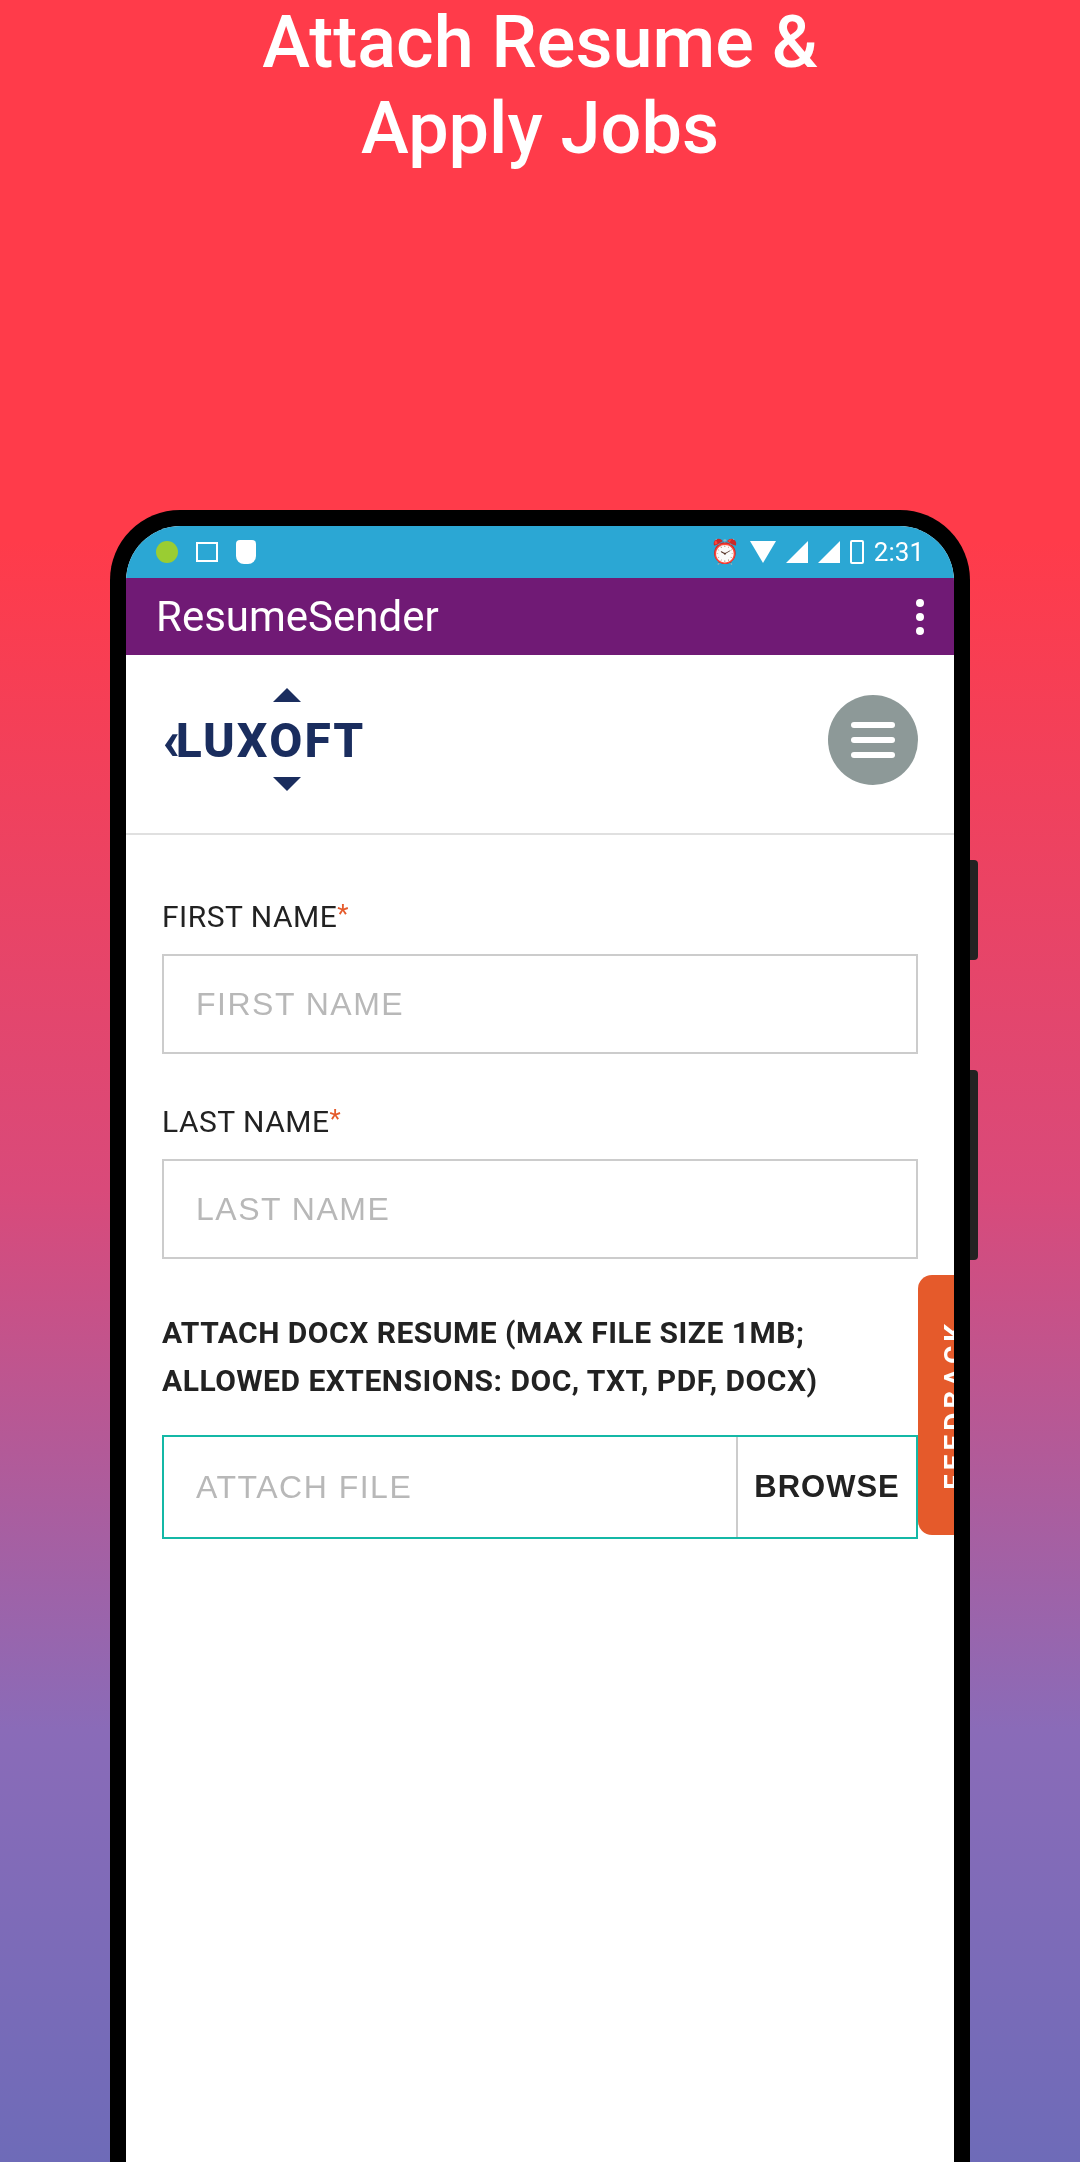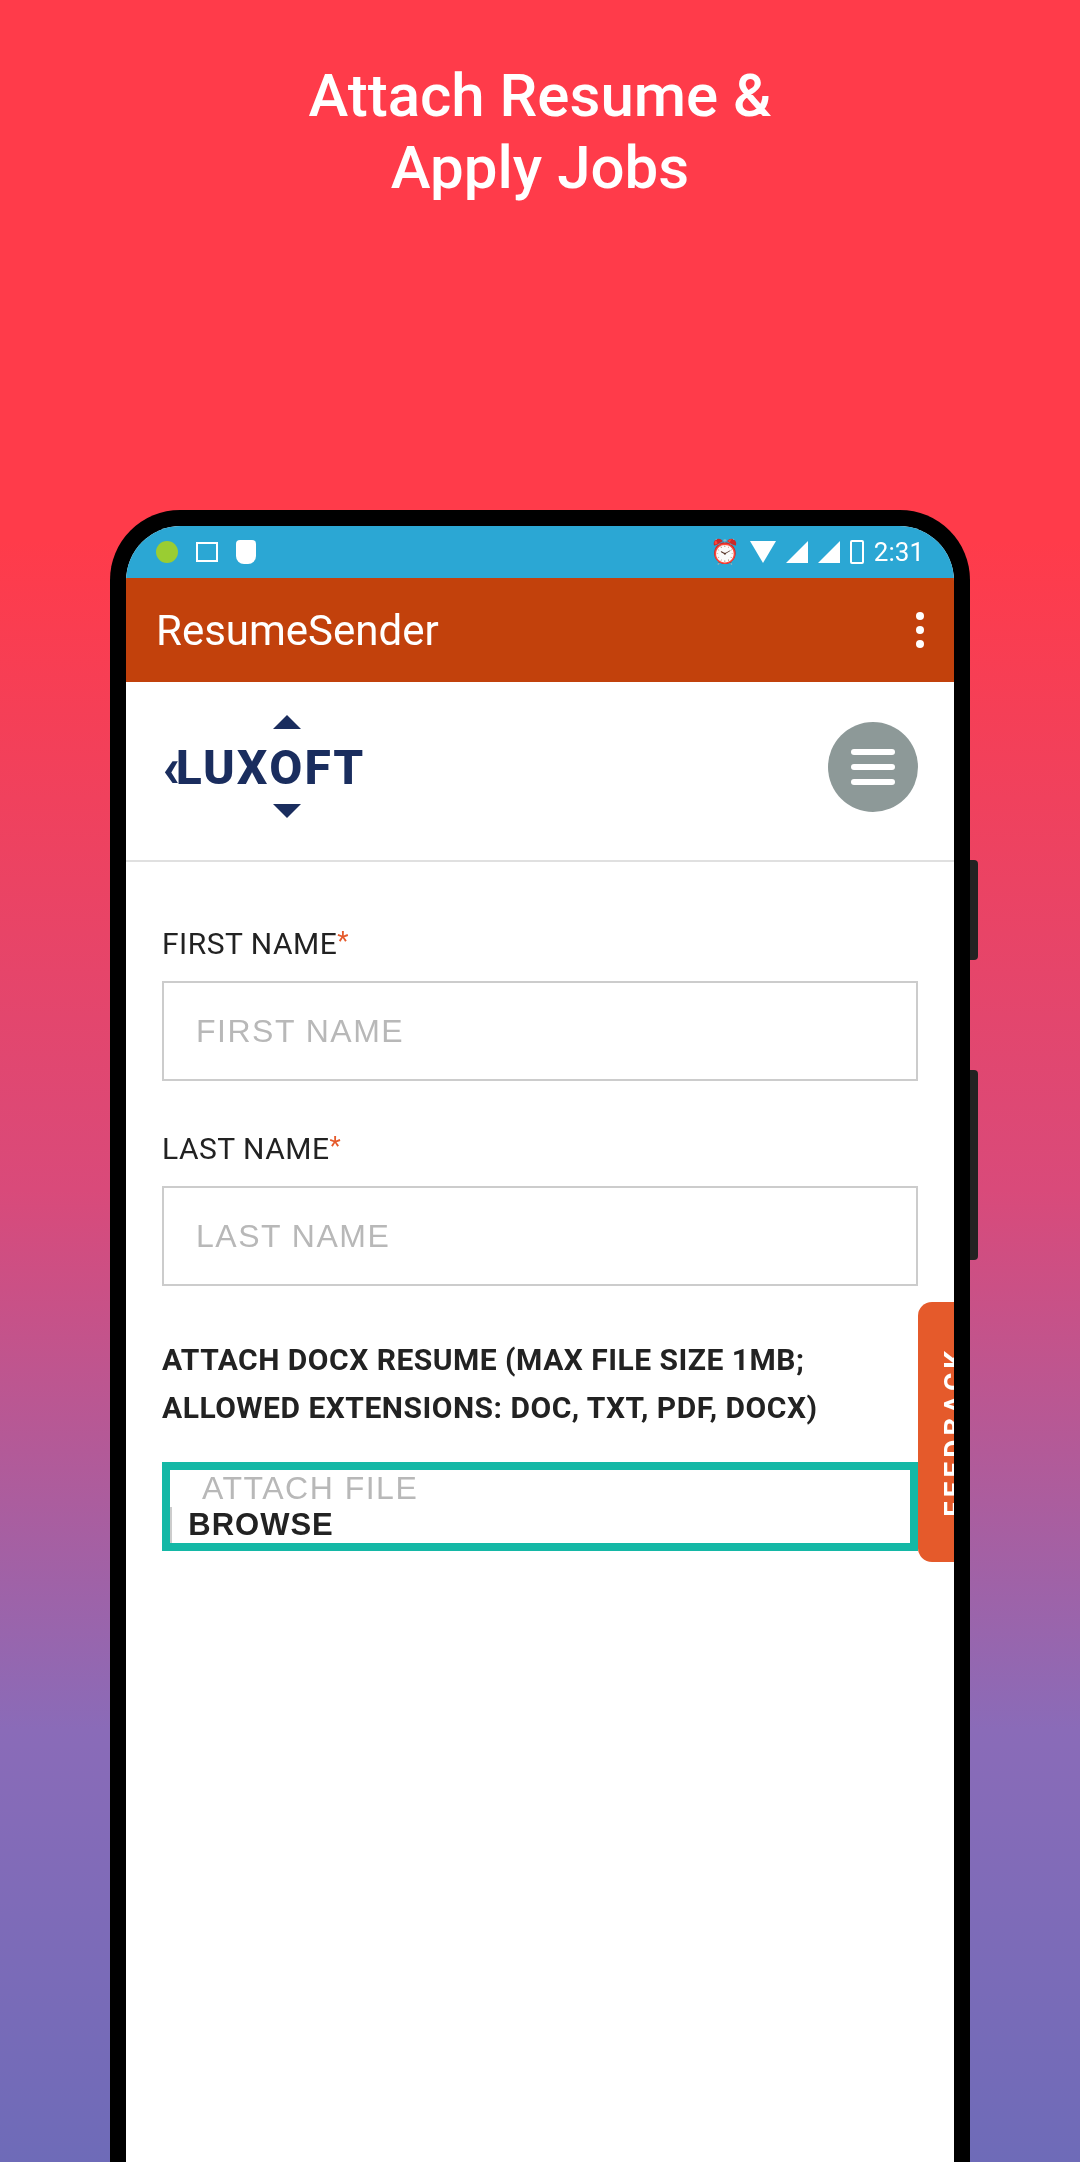--- a/index.html
+++ b/index.html
@@ -13,24 +13,23 @@
       height: 2162px;
       background: linear-gradient(180deg, #ff3b4a 0%, #ff3b4a 25%, #d94a7a 55%, #8a6bb8 80%, #6e6bb8 100%);
       font-family: -apple-system, BlinkMacSystemFont, 'Segoe UI', Roboto, sans-serif;
       overflow: hidden;
       position: relative;
     }
     
     .promo-title {
       text-align: center;
       color: white;
-      font-size: 60px;
+      font-size: 72px;
       font-weight: 500;
       line-height: 1.2;
-      padding-top: 60px;
     }
     
     .phone-container {
       position: absolute;
       left: 50%;
       transform: translateX(-50%);
       top: 510px;
       width: 860px;
     }
     
@@ -68,22 +67,22 @@
     }
     
     .status-right {
       display: flex;
       align-items: center;
       gap: 10px;
       font-size: 26px;
     }
     
     .app-bar {
-      background: #c2410c;
-      height: 104px;
+      background: #701a75;
+      height: 77px;
       display: flex;
       align-items: center;
       justify-content: space-between;
       padding: 0 30px;
       color: white;
     }
     
     .app-title {
       font-size: 42px;
       font-weight: 400;
@@ -220,22 +219,21 @@
       font-size: 30px;
       font-weight: 700;
       color: #222;
       letter-spacing: 0.5px;
       line-height: 1.6;
       margin-bottom: 30px;
     }
     
     .attach-row {
       display: flex;
-      border: 8px solid #14b8a6;
-      flex-direction: column;
+      border: 2px solid #14b8a6;
     }
     
     .attach-input {
       flex: 1;
       height: 100px;
       border: none;
       padding: 0 32px;
       font-size: 32px;
     }
     

